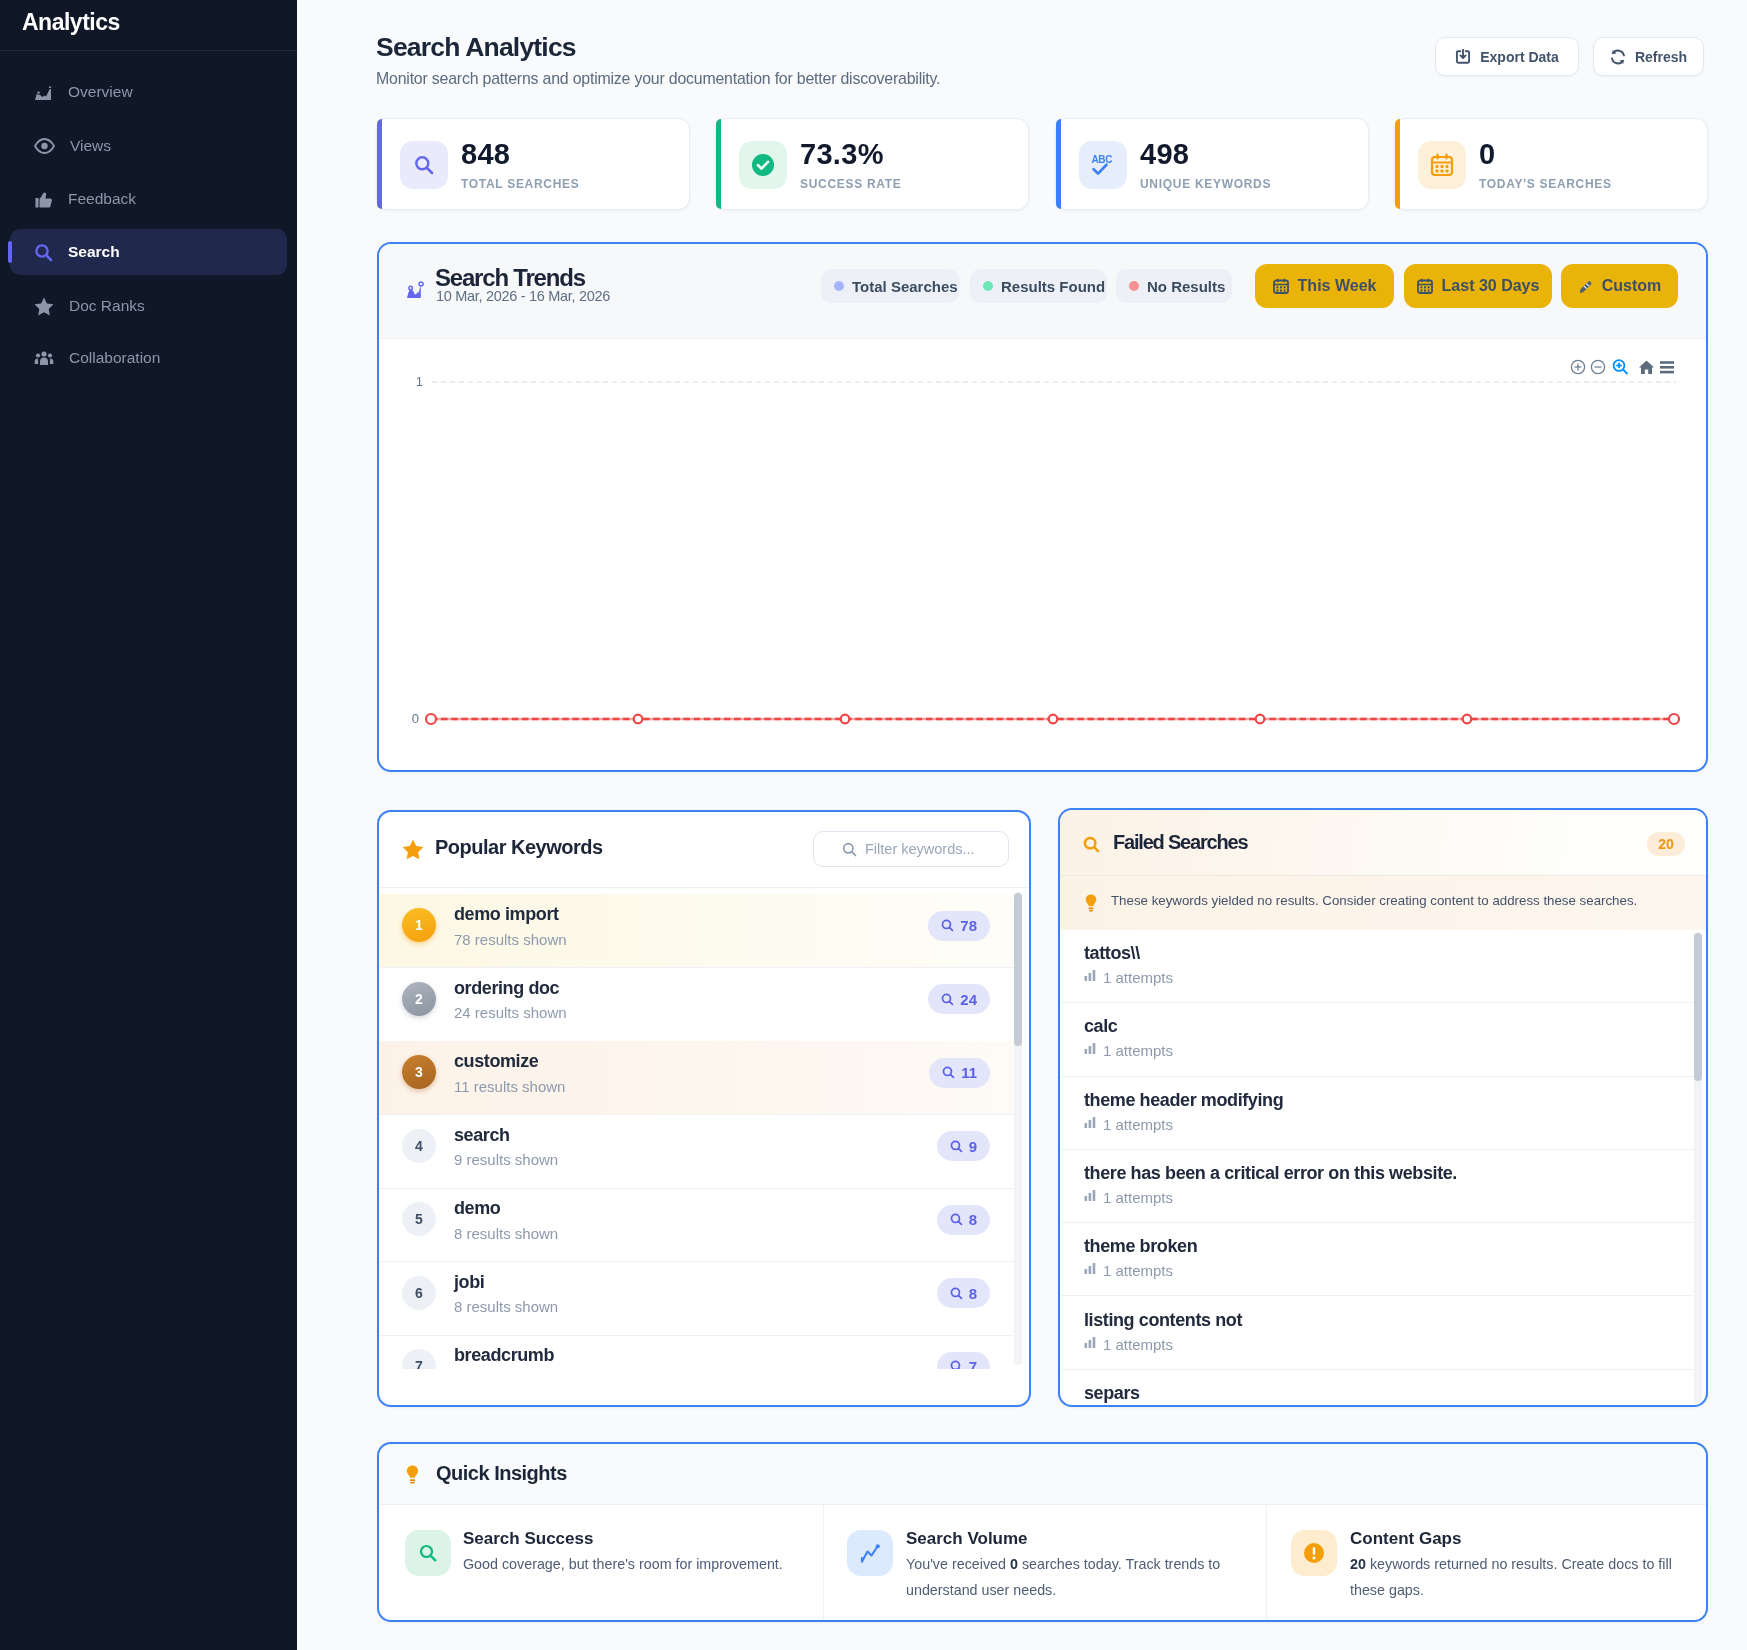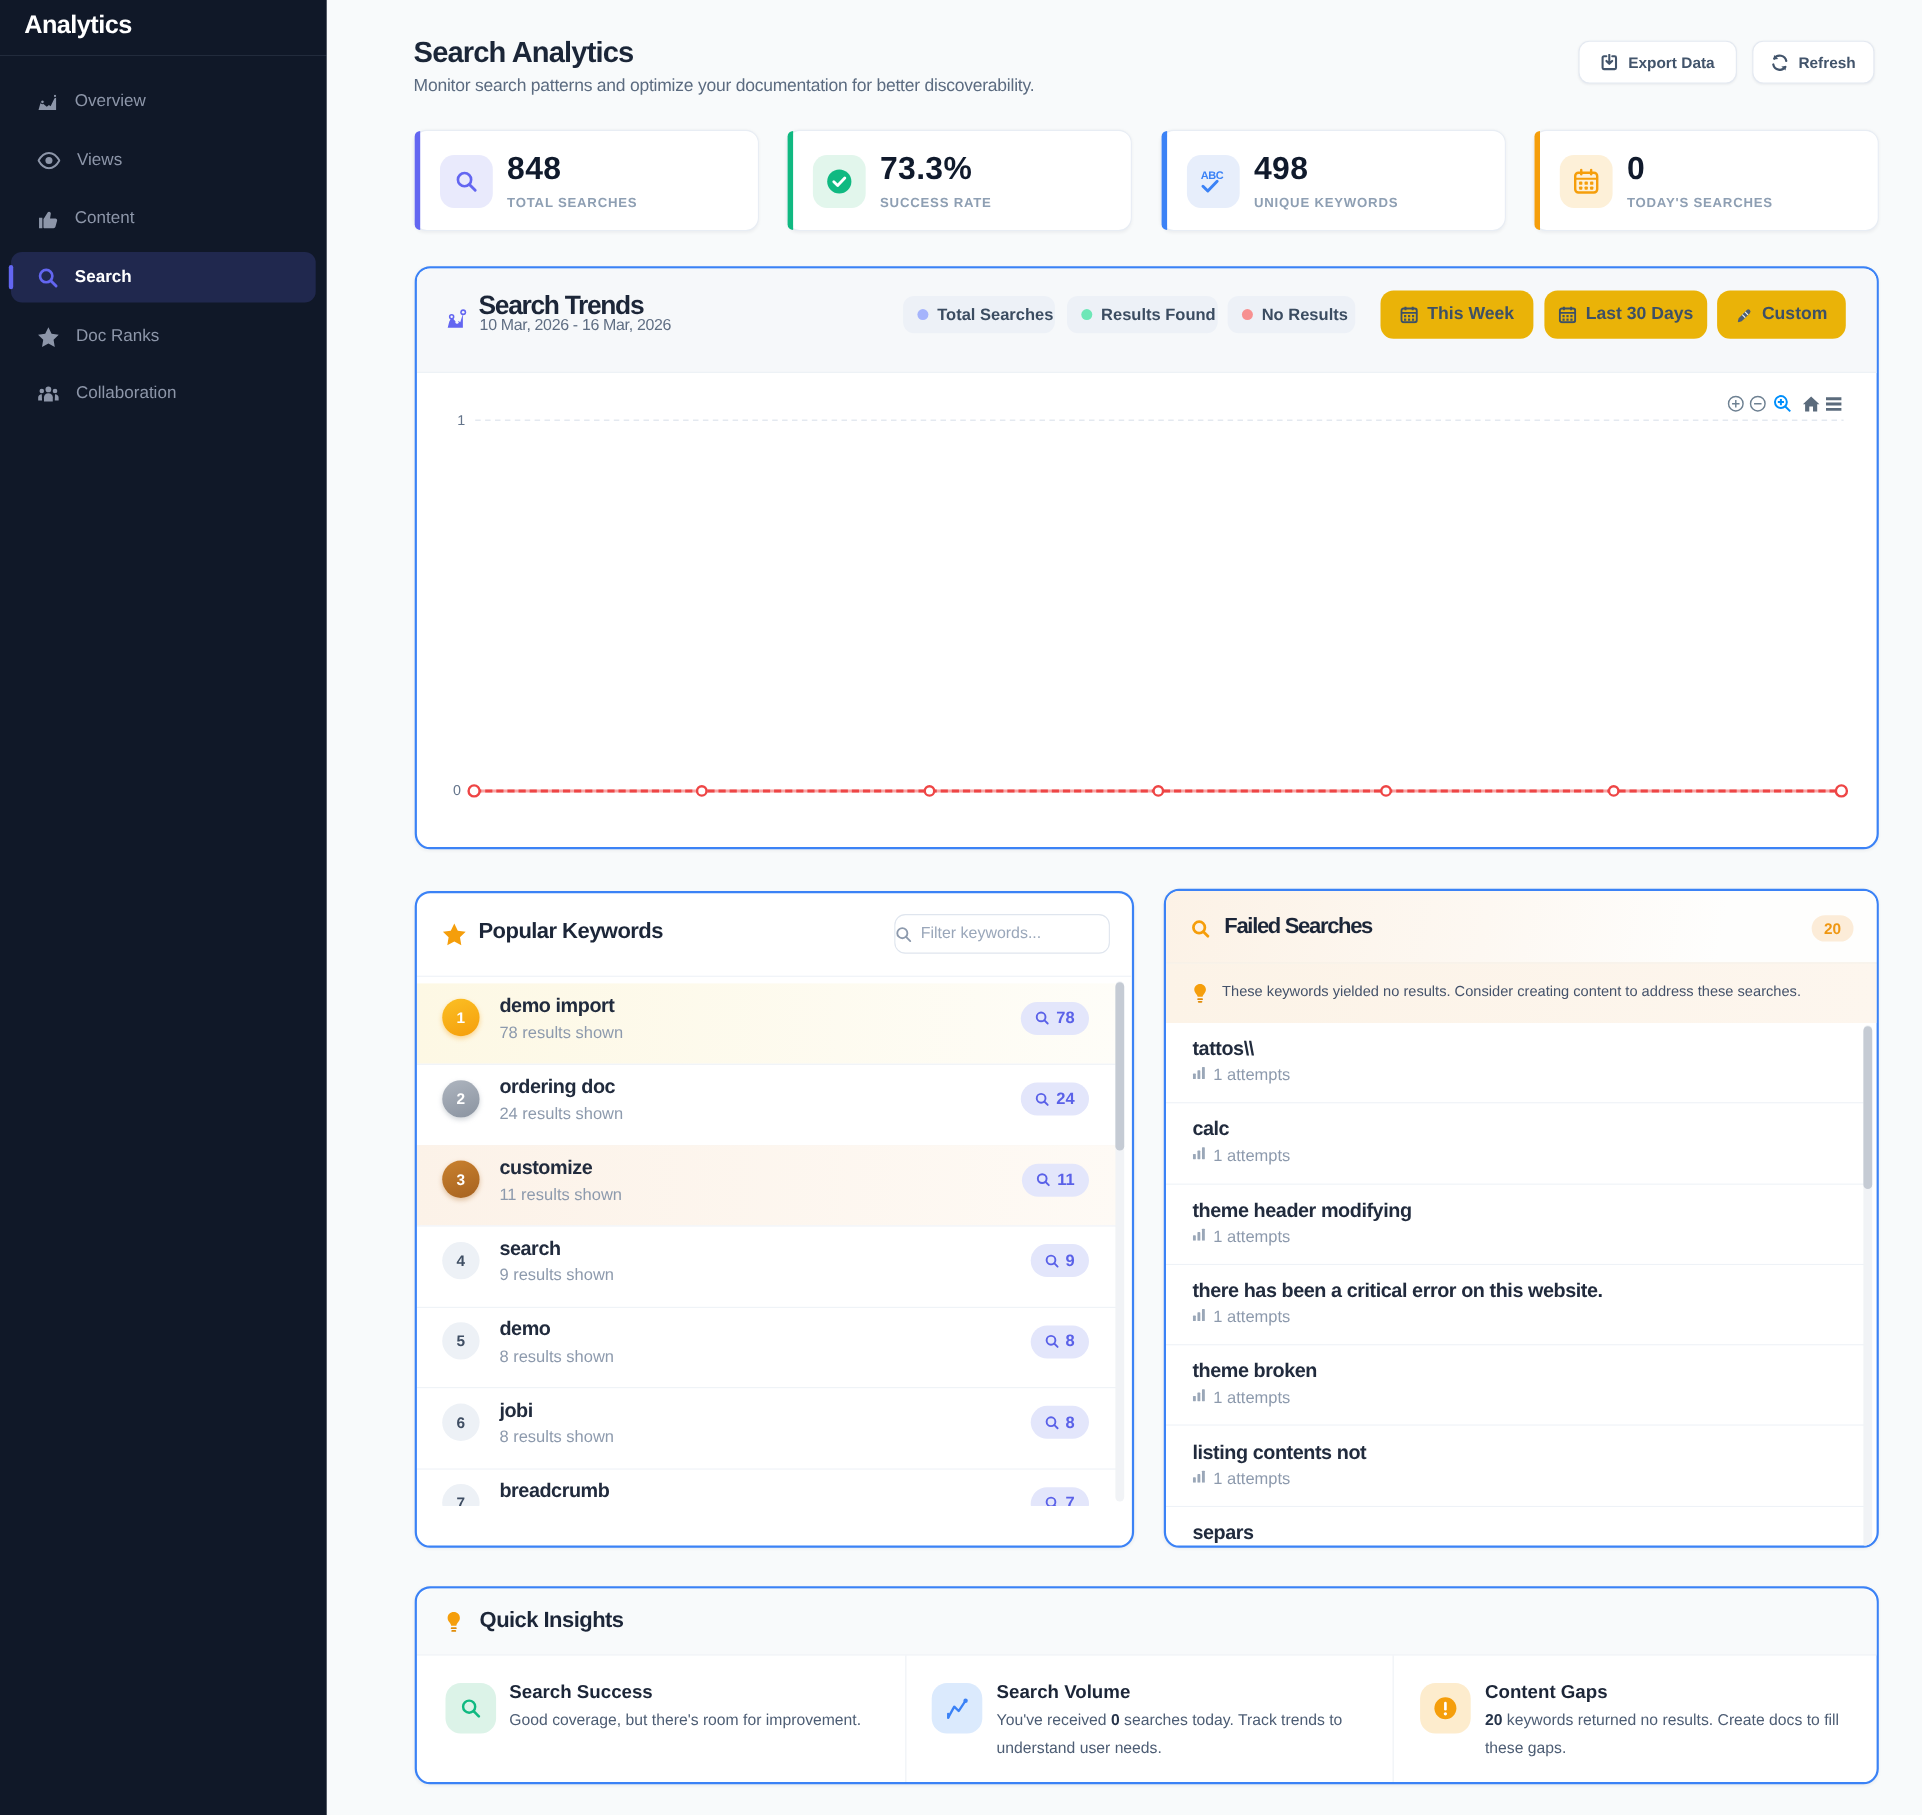--- a/index.html
+++ b/index.html
@@ -55,21 +55,21 @@
         <svg width="21" height="16" viewBox="0 0 21 16">
           <path d="M1 8 C4 2.6 8 1 10.5 1 C13 1 17 2.6 20 8 C17 13.4 13 15 10.5 15 C8 15 4 13.4 1 8 Z" fill="none" stroke="#8d96a9" stroke-width="1.8"></path>
           <circle cx="10.5" cy="8" r="3.2" fill="#8d96a9"></circle>
         </svg>
         <span>Views</span>
       </div>
     <div class="nav" style="top:176px">
         <svg width="19" height="19" viewBox="0 0 19 19">
           <path d="M1.5 8 h3 v9.5 h-3 z M5.5 9 v7.5 c0 .6.4 1 1 1 h8.2 c.8 0 1.5-.5 1.7-1.3 l1.5-5.6 c.3-1-.5-2-1.6-2 h-4.8 l.7-4.2 c.2-1-.6-1.9-1.6-1.9 -.5 0-1 .3-1.3.7 L6.2 8.2 Z" fill="#8d96a9"></path>
         </svg>
-        <span>Content</span>
+        <span>Feedback</span>
       </div>
     <div class="nav active" style="top:229px">
         <svg width="19" height="19" viewBox="0 0 19 19">
           <circle cx="8" cy="8" r="5.6" fill="none" stroke="#6366f1" stroke-width="2.4"></circle>
           <line x1="12.4" y1="12.4" x2="17" y2="17" stroke="#6366f1" stroke-width="2.6" stroke-linecap="round"></line>
         </svg>
         <span>Search</span>
       </div>
     <div class="bar" style="top:241px"></div>
     <div class="nav" style="top:283px">
@@ -244,21 +244,21 @@
         <line x1="1283" y1="29.3" x2="1297" y2="29.3"></line>
         <line x1="1283" y1="34.1" x2="1297" y2="34.1"></line>
       </g>
   </svg>
 
   <div class="card" style="left:377px;top:810px;width:654px;height:597px;overflow:hidden">
     <svg class="abs" style="left:23px;top:27px" width="22" height="21" viewBox="0 0 20 19">
         <path d="M10 0.5 L12.9 6.4 L19.4 7.3 L14.7 11.9 L15.8 18.4 L10 15.3 L4.2 18.4 L5.3 11.9 L0.6 7.3 L7.1 6.4 Z" fill="#f59e0b"></path>
       </svg>
     <div class="abs" style="left:56px;top:23.5px;font-size:20px;font-weight:700;letter-spacing:-0.5px;color:#1c2638">Popular Keywords</div>
-    <div class="abs" style="left:434px;top:19px;width:196px;height:36px;border:1.5px solid #dfe5ee;border-radius:10px;background:#fff;display:flex;align-items:center;gap:8px;padding-left:0">
+    <div class="abs" style="left:434px;top:19px;width:196px;height:36px;border:1.5px solid #dfe5ee;border-radius:10px;background:#fff;display:flex;align-items:center;gap:8px;padding-left:28px">
       <svg width="15" height="15" viewBox="0 0 15 15">
           <circle cx="6.3" cy="6.3" r="4.6" fill="none" stroke="#8d9aad" stroke-width="1.7"></circle>
           <line x1="9.9" y1="9.9" x2="13.5" y2="13.5" stroke="#8d9aad" stroke-width="1.7" stroke-linecap="round"></line>
         </svg>
       <span style="font-size:14.5px;color:#9aa7ba">Filter keywords...</span>
     </div>
     <div class="abs" style="left:0;top:75px;width:100%;height:482px;border-top:1px solid #eef2f7;overflow:hidden">
         <div style="position:relative;top:6px;width:100%;height:476px">
       <div class="krow" style="top:0;background:linear-gradient(90deg,#fdf8e4,#fefdf8)">
         <div class="badge" style="background:linear-gradient(160deg,#fbbf24,#f59e0b);box-shadow:0 2px 5px rgba(245,158,11,.4)">1</div>

